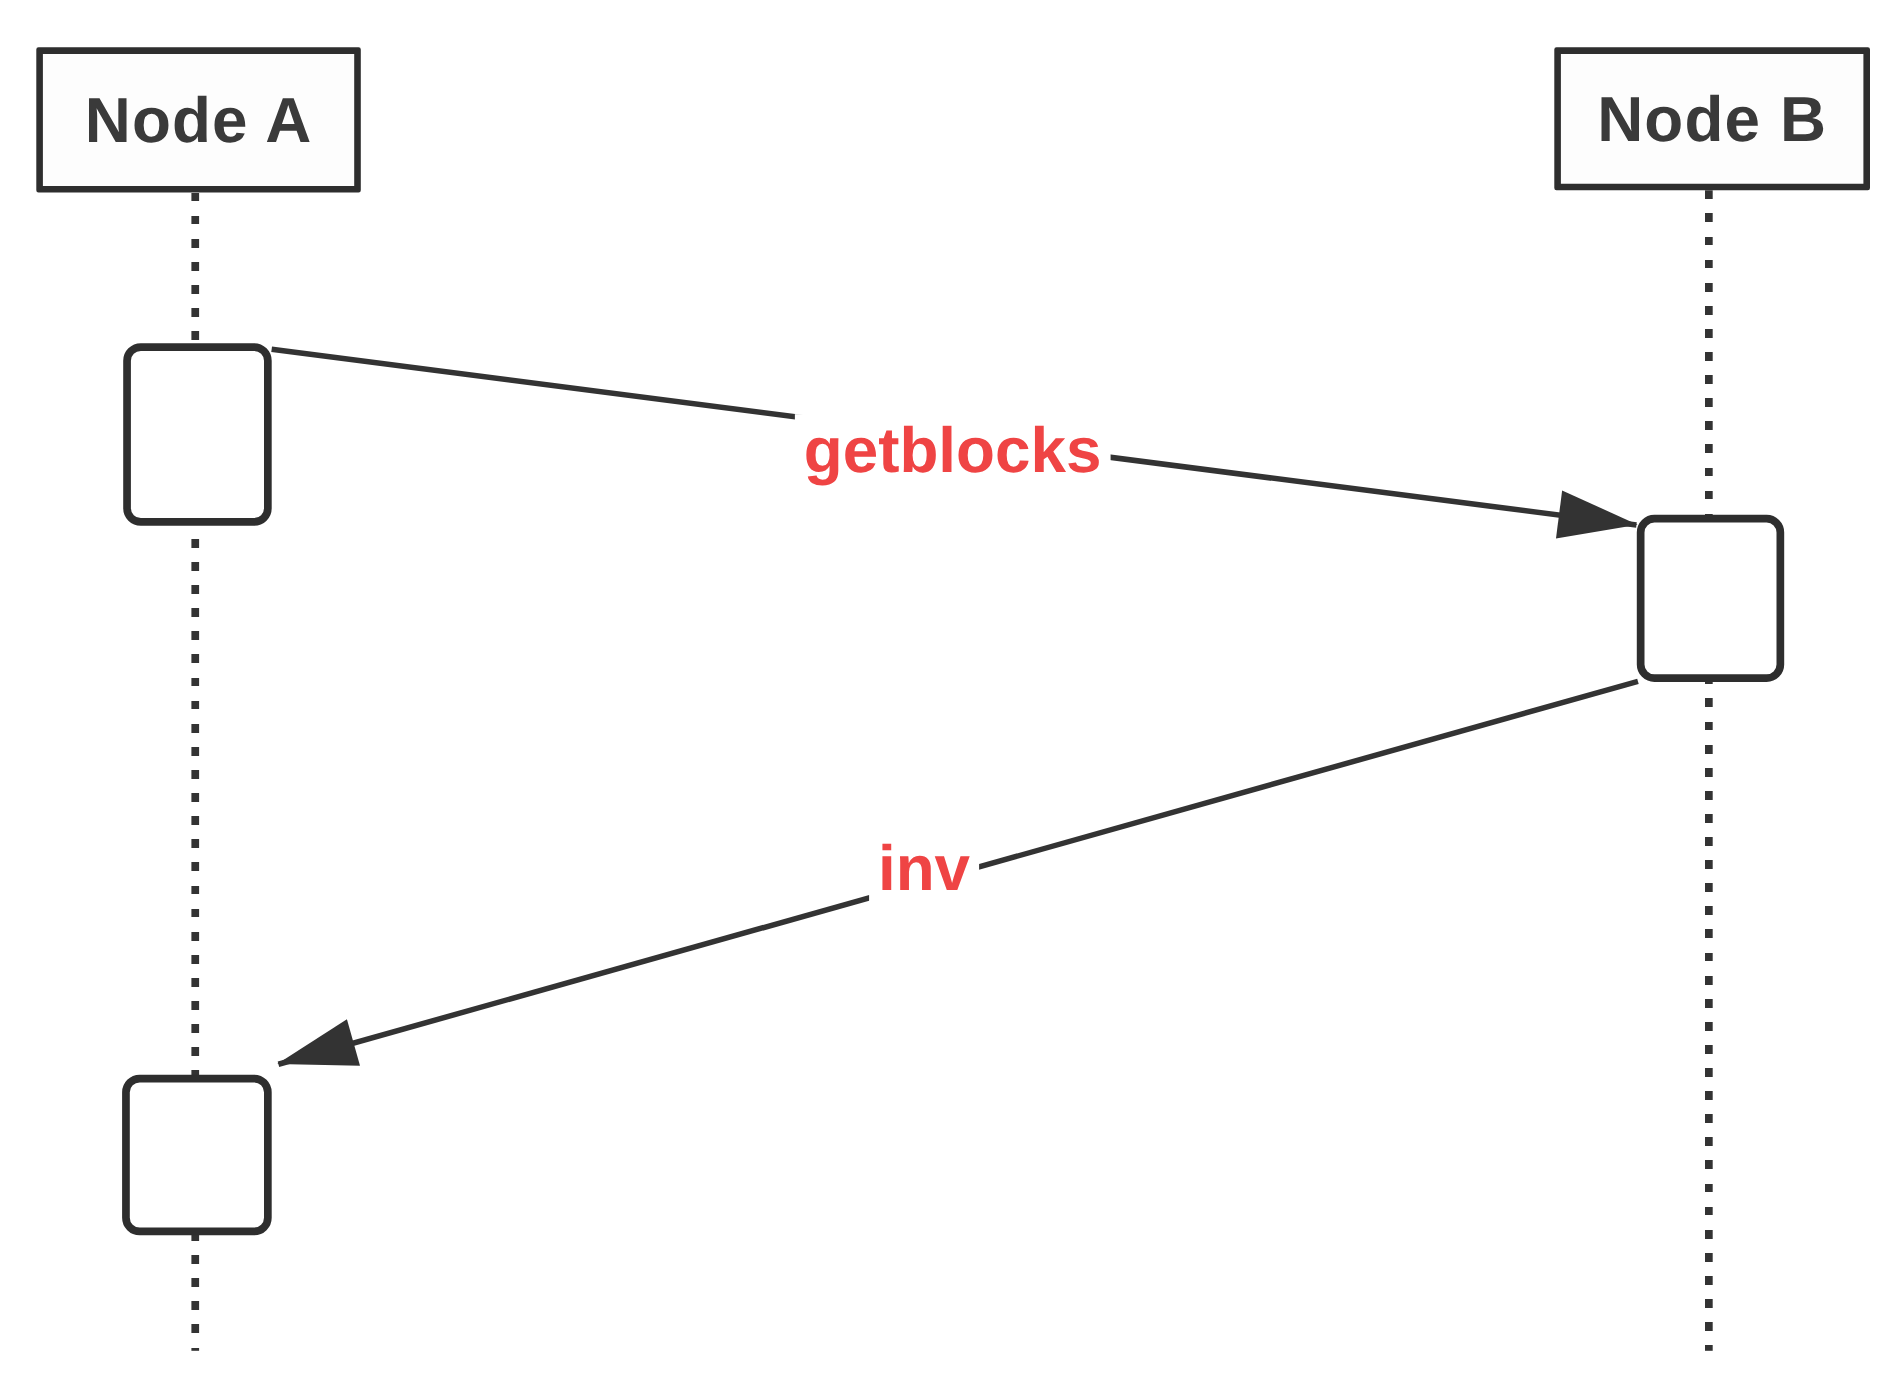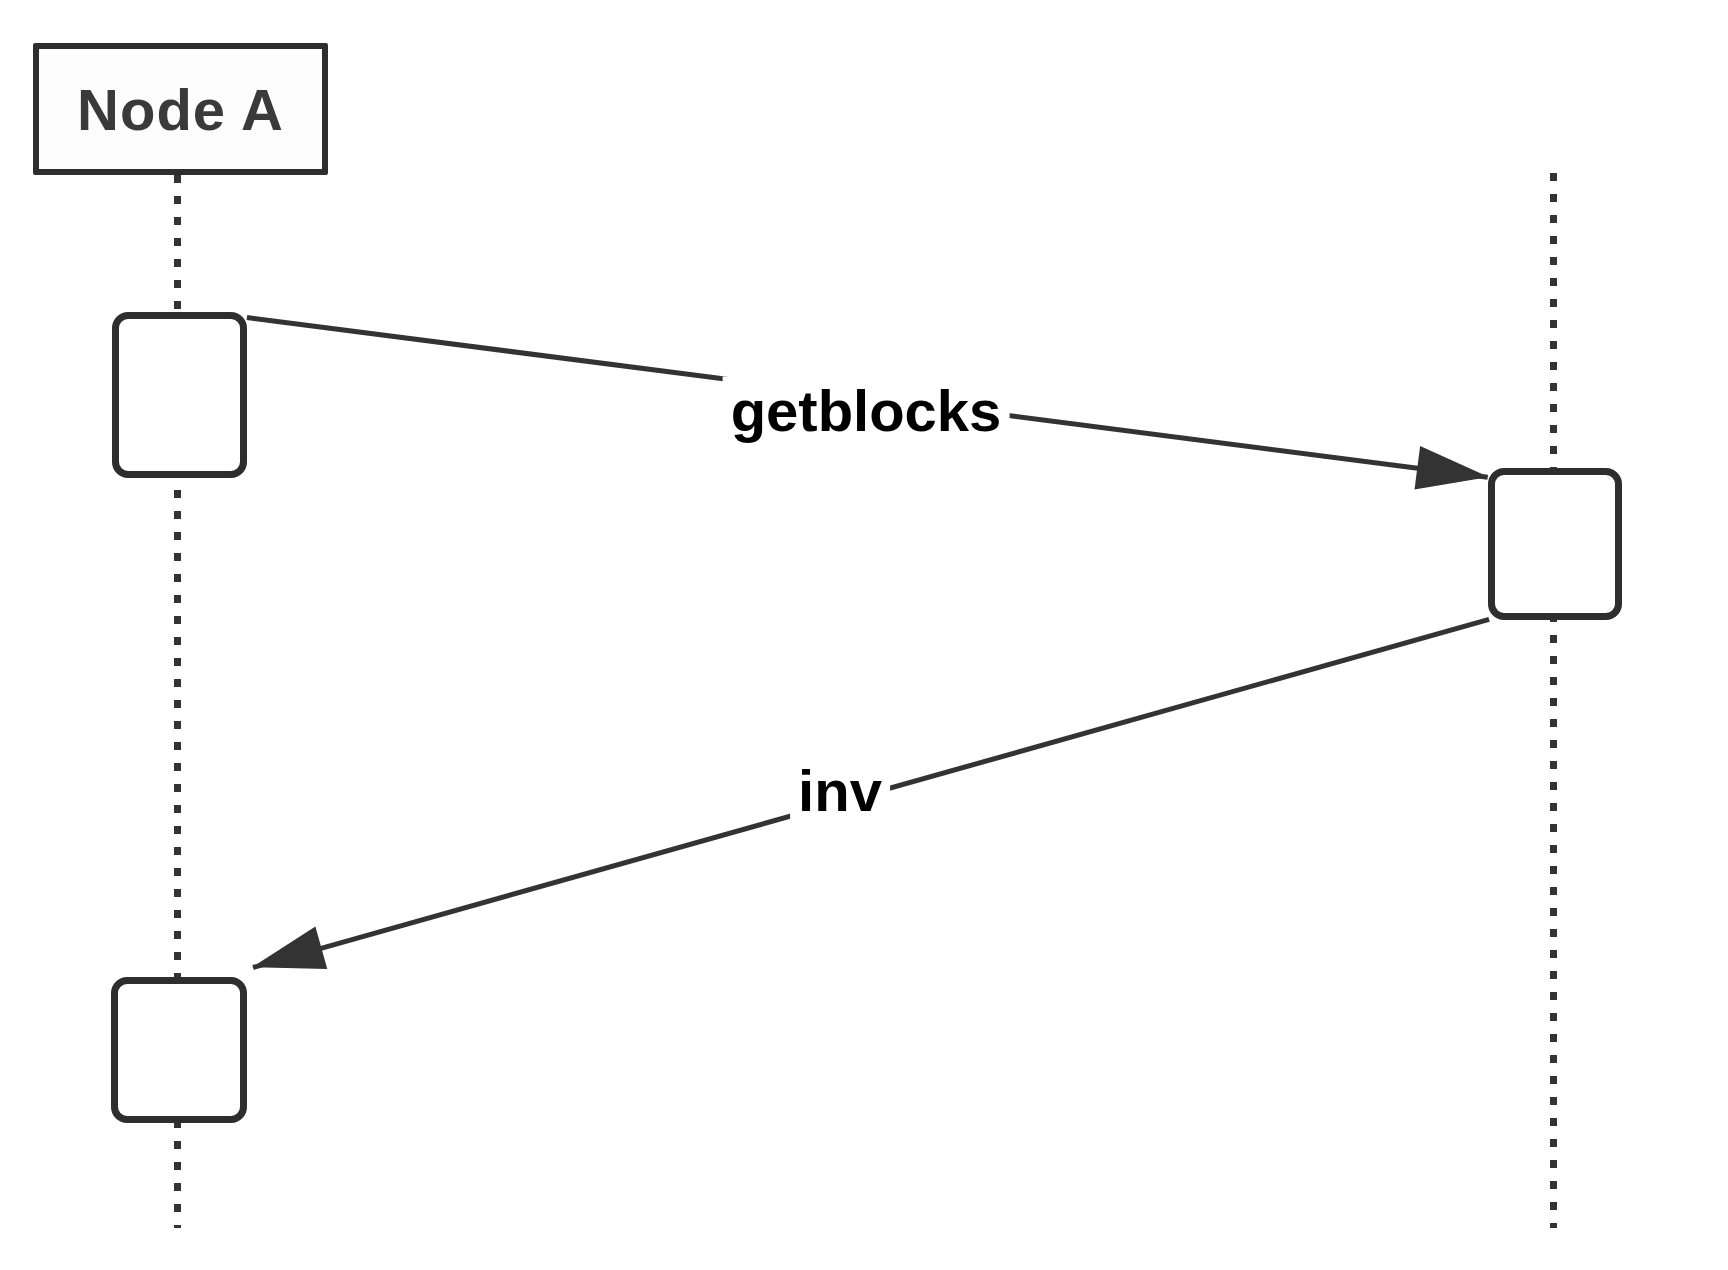--- a/index.html
+++ b/index.html
@@ -100,21 +100,21 @@
   }
 
   
   .msg-label {
     position: absolute;
     transform: translate(-50%, -50%);
     background: #ffffff;
     padding: 0 8px;
     font-size: 58px;
     font-weight: 600;
-    color: #000000;
+    color: #ef4444;
     white-space: nowrap;
   }
   .label-getblocks { left: 866px; top: 410px; }
   .label-inv       { left: 840px; top: 790px; }
 </style>
 </head>
 <body>
 
 <div class="stage">
 
@@ -130,17 +130,20 @@
     <div class="head head-left"></div>
   </div>
 
   <div class="activation activation-a1"></div>
   <div class="activation activation-b1"></div>
   <div class="activation activation-a2"></div>
 
   <div class="actor-box actor-a">
     <span class="actor-label">Node A</span>
   </div>
+  <div class="actor-box actor-b">
+    <span class="actor-label">Node B</span>
+  </div>
 
   <span class="msg-label label-getblocks">getblocks</span>
   <span class="msg-label label-inv">inv</span>
 
 </div>
 
 </body></html>

